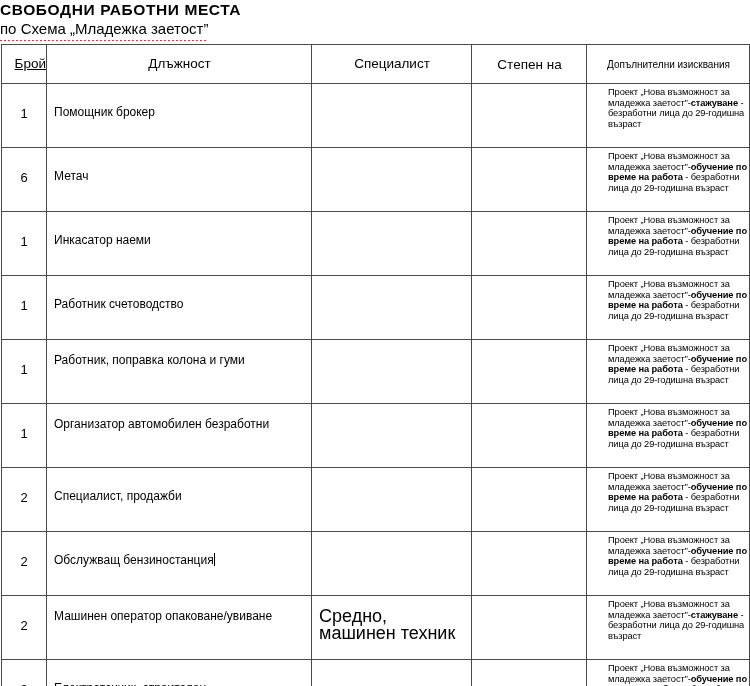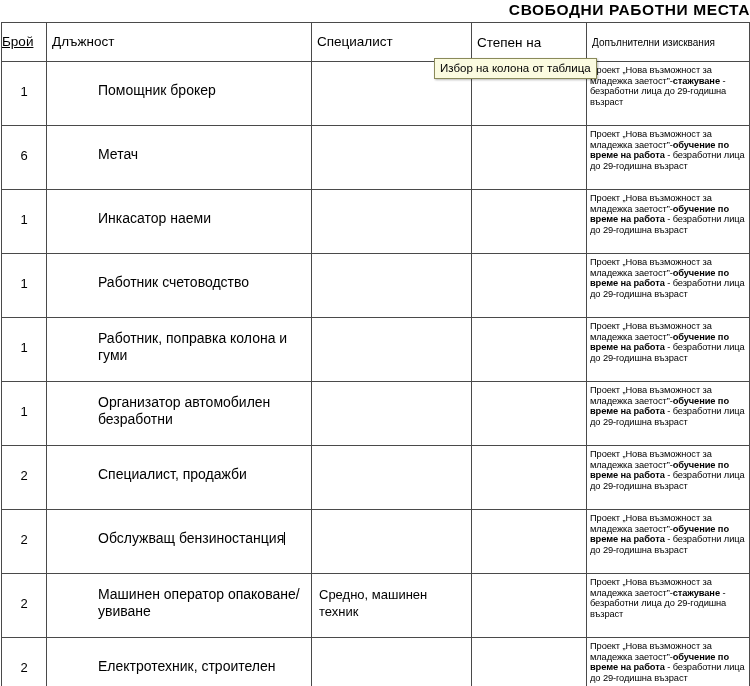--- a/index.html
+++ b/index.html
@@ -18,21 +18,21 @@
 
   .page {
     width: 750px;
     height: 686px;
     position: relative;
     background: #ffffff;
   }
 
   
   .title-block {
-    text-align: right;
+    text-align: left;
     padding-top: 0px;
   }
   .doc-title {
     font-size: 15.5px;
     font-weight: bold;
     letter-spacing: 0.6px;
     line-height: 19px;
     margin: 0;
     white-space: nowrap;
   }
@@ -74,23 +74,24 @@
 
   
   tr.hdr td {
     height: 38px;
     vertical-align: middle;
   }
   .hdr-cell {
     font-size: 13.5px;
     padding: 0 4px 0 5px;
     line-height: 16px;
+    text-align: center;
   }
   .hdr-cell.count {
-    text-align: left;
+    text-align: right;
     padding: 0;
     text-decoration: underline;
   }
   .hdr-cell.req {
     font-size: 10px;
     line-height: 12px;
     vertical-align: top;
     padding-top: 2px;
   }
   td.hdr-deg { vertical-align: top; }
@@ -100,40 +101,40 @@
   
   tr.body-row td { height: 63px; }
 
   .cell-count {
     text-align: center;
     font-size: 13px;
     line-height: 16px;
     padding-top: 22px;
   }
   .cell-pos {
-    font-size: 14px;
+    font-size: 12px;
     line-height: 17px;
     padding: 20px 4px 0 7px;
-    margin-left: 44px;
   }
   .cell-pos.two-line { padding-top: 12px; }
   .cell-spec {
-    font-size: 13px;
+    font-size: 18px;
     line-height: 17px;
     padding: 12px 4px 0 7px;
   }
   .cell-deg {
     font-size: 13px;
     padding: 6px;
   }
   .cell-req {
     font-size: 9.3px;
     line-height: 10.6px;
     padding: 3px 2px 0 3px;
     letter-spacing: -0.1px;
+    margin-left: 18px;
   }
   .cell-req b { font-weight: bold; }
 
   
   .caret {
     display: inline-block;
     width: 1px;
     height: 13px;
     background: #000;
     vertical-align: -2px;
@@ -156,20 +157,21 @@
     color: #000;
   }
 </style>
 </head>
 <body>
 
 <div class="page">
 
   <div class="title-block">
     <div class="doc-title">СВОБОДНИ РАБОТНИ МЕСТА</div>
+    <div class="doc-subtitle">по Схема „Младежка заетост”</div>
   </div>
 
   <table class="vac">
     <colgroup>
       <col class="c-count">
       <col class="c-pos">
       <col class="c-spec">
       <col class="c-deg">
       <col class="c-req">
     </colgroup>
@@ -357,15 +359,14 @@
           <td>
             <div class="cell-deg"></div>
           </td>
           <td>
             <div class="cell-req"><span>Проект „Нова възможност за младежка заетост”-</span><b>обучение по време на работа</b><span> - безработни лица до 29-годишна възраст</span></div>
           </td>
         </tr>
       </tbody>
   </table>
 
-  <div class="tooltip">Избор на колона от таблица</div>
 
 </div>
 
 </body></html>

